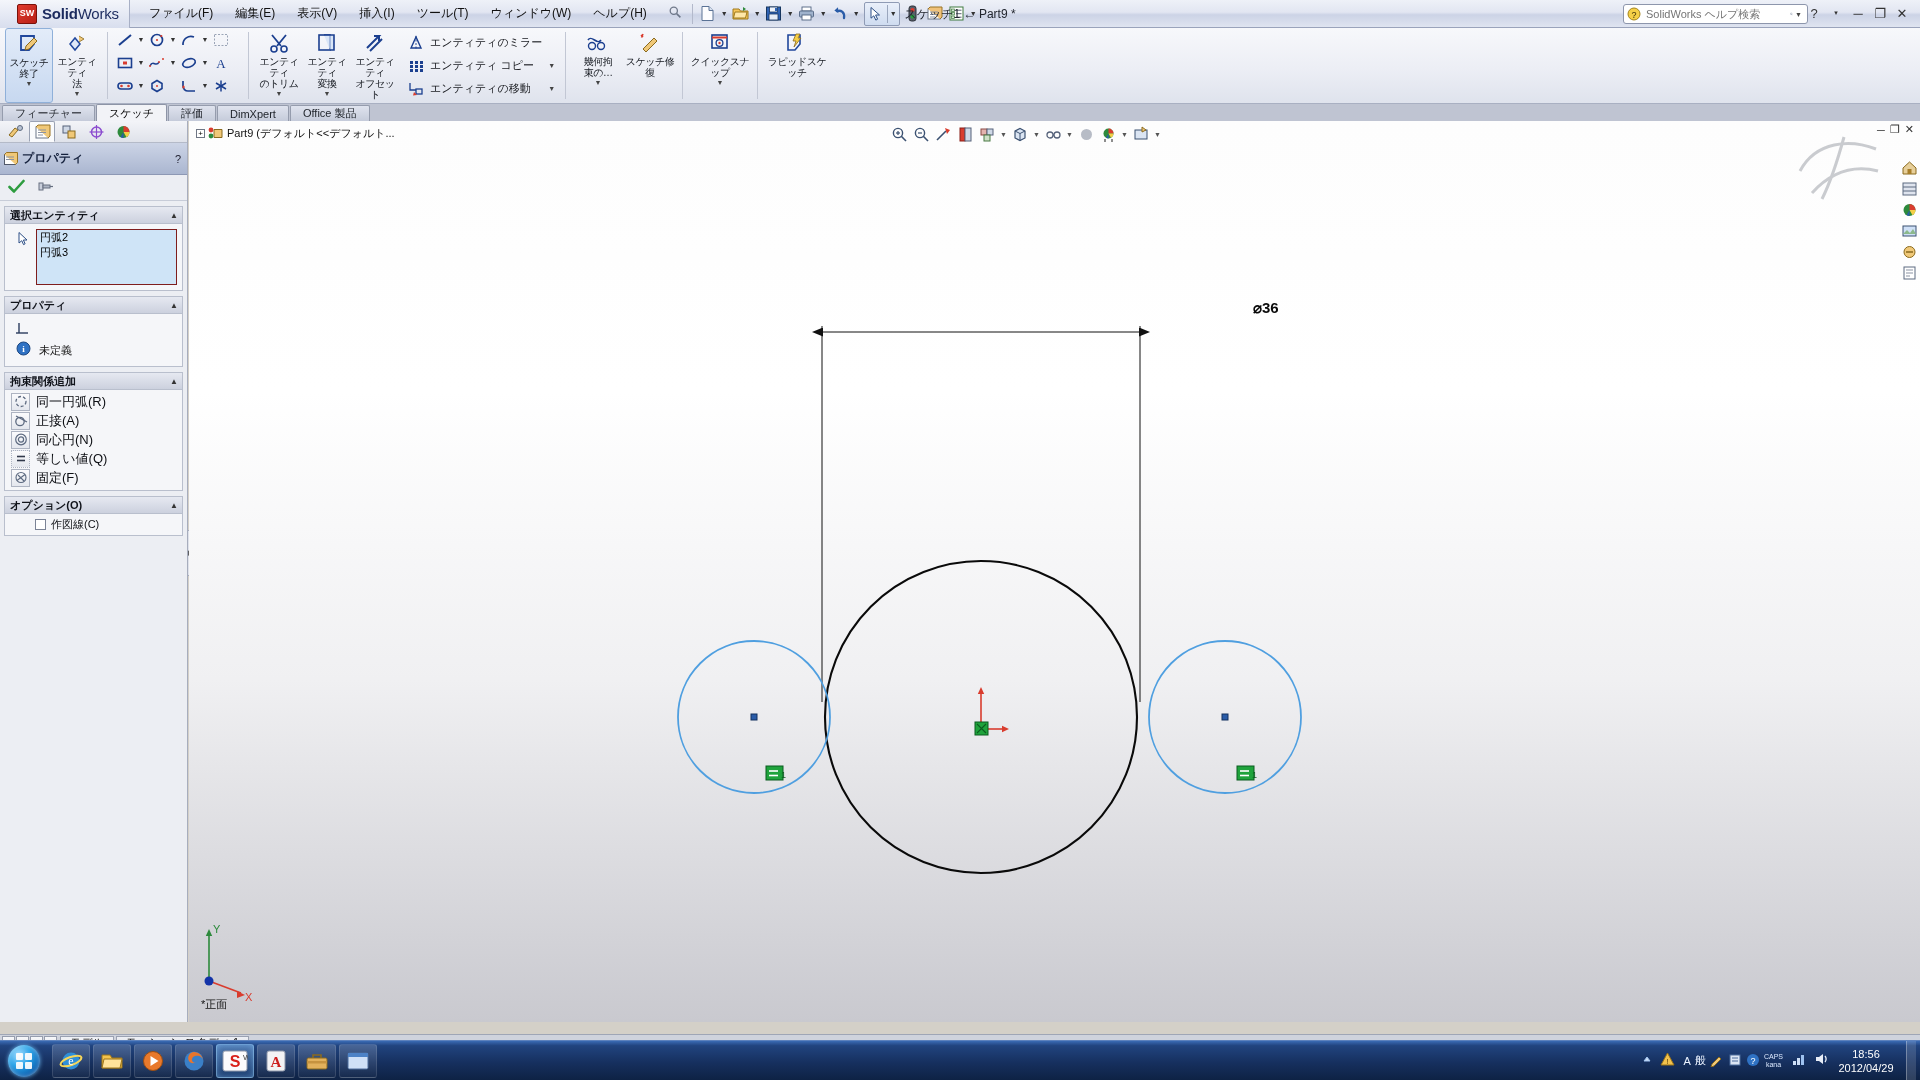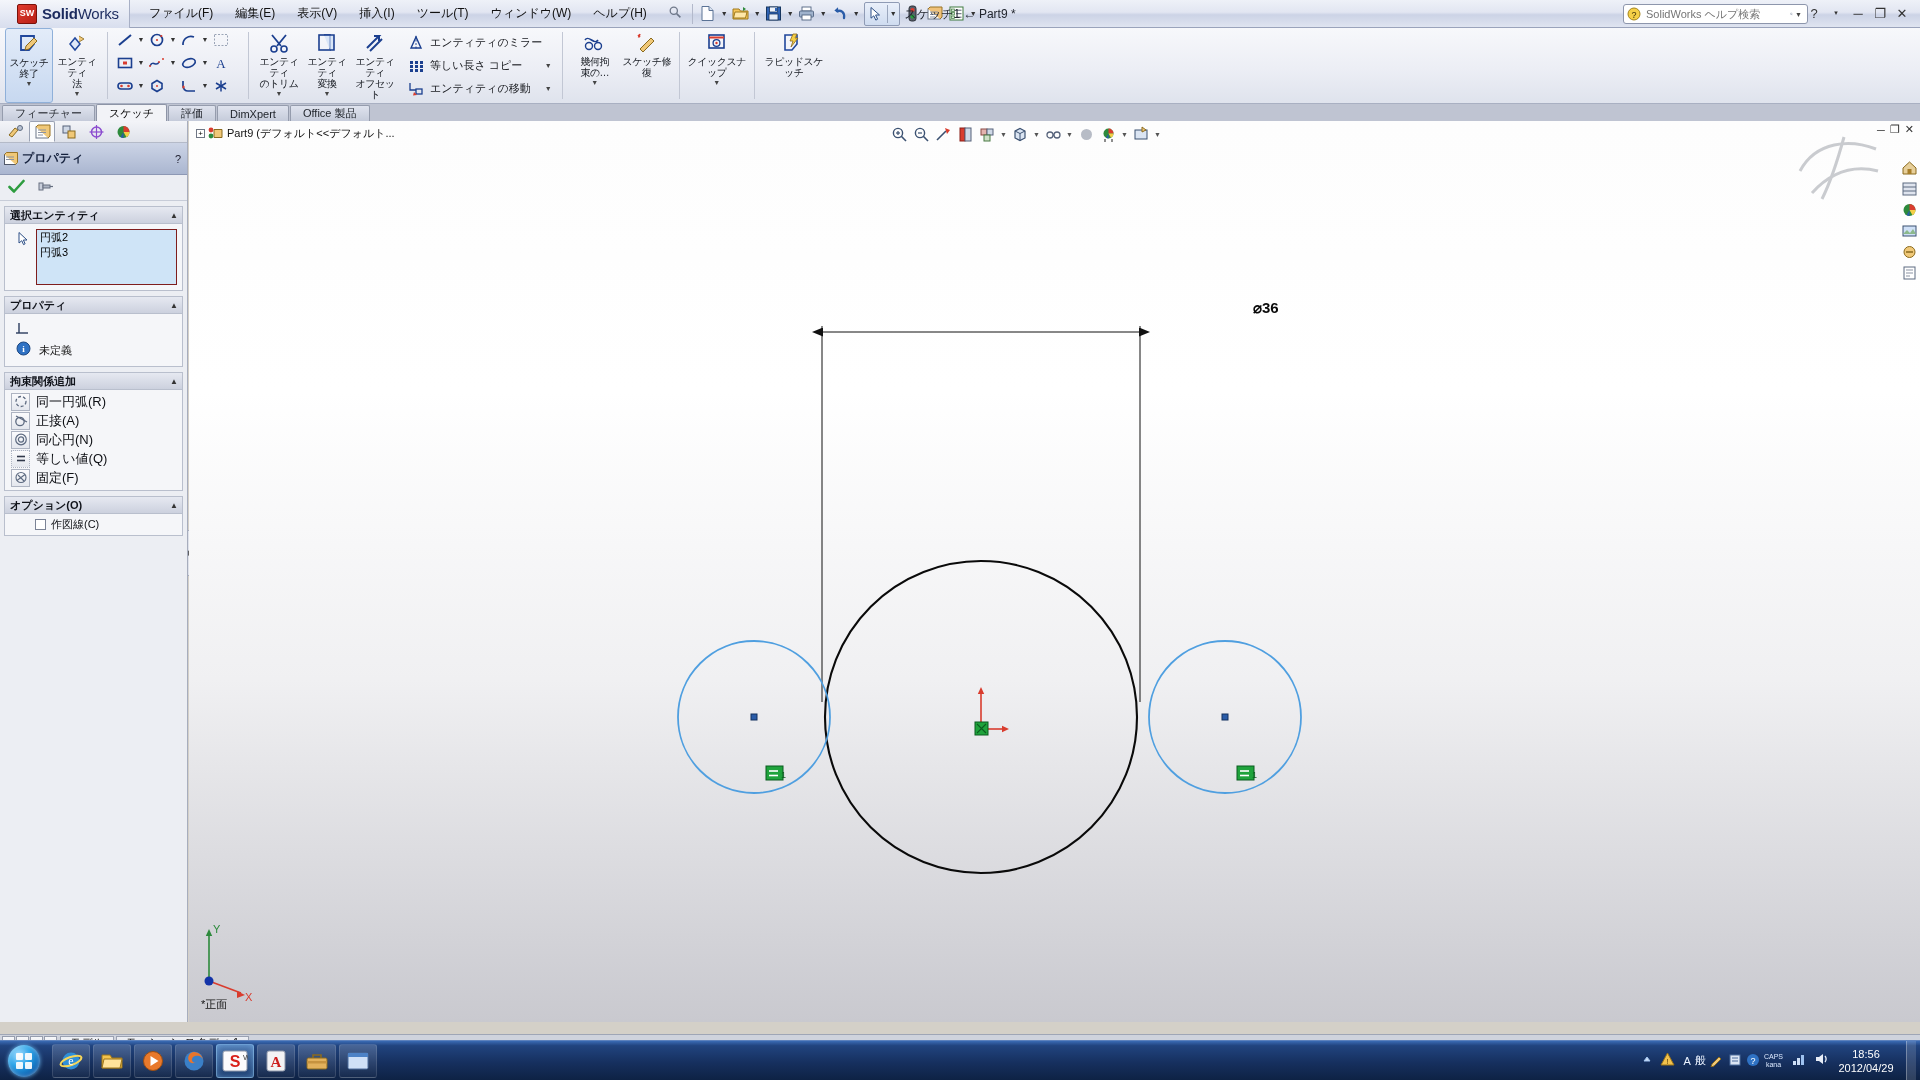--- a/index.html
+++ b/index.html
@@ -644,21 +644,21 @@
                   <rect x="13" y="3" width="3" height="3"></rect>
                   <rect x="3" y="7" width="3" height="3"></rect>
                   <rect x="8" y="7" width="3" height="3"></rect>
                   <rect x="13" y="7" width="3" height="3"></rect>
                   <rect x="3" y="11" width="3" height="3"></rect>
                   <rect x="8" y="11" width="3" height="3"></rect>
                   <rect x="13" y="11" width="3" height="3"></rect>
                 </g>
               </svg>
             </span>
-          <span class="txt">等しい長さ コピー</span>
+          <span class="txt">エンティティ コピー</span>
           <span class="rb-row-caret">▼</span>
         </div>
         <div class="rb-row">
           <span class="rb-ico-sm">
               <svg width="18" height="16" viewBox="0 0 18 16">
                 <rect x="9" y="8" width="6" height="5" fill="none" stroke="#1b3f8f" stroke-width="1.3"></rect>
                 <path d="M3 2v7h6" fill="none" stroke="#1b3f8f" stroke-width="1.3"></path>
                 <path d="M7 11l3 3-4 .4z" fill="#d93c2e"></path>
               </svg>
             </span>

